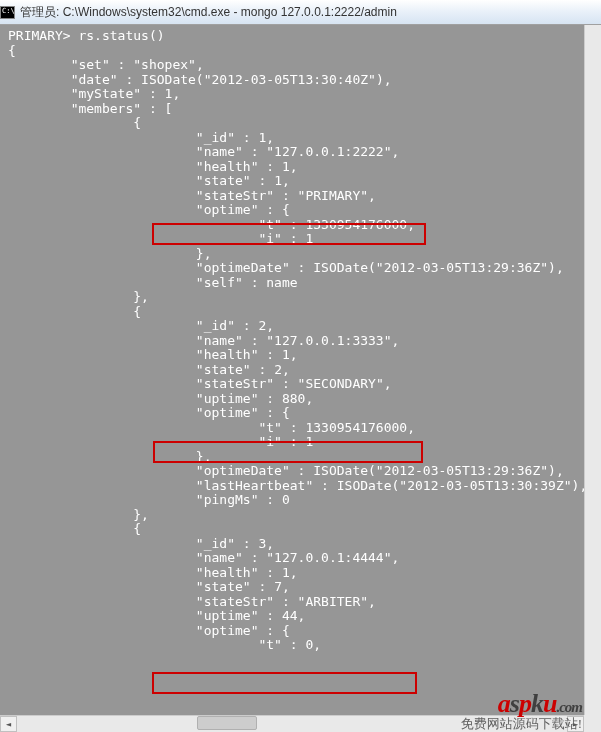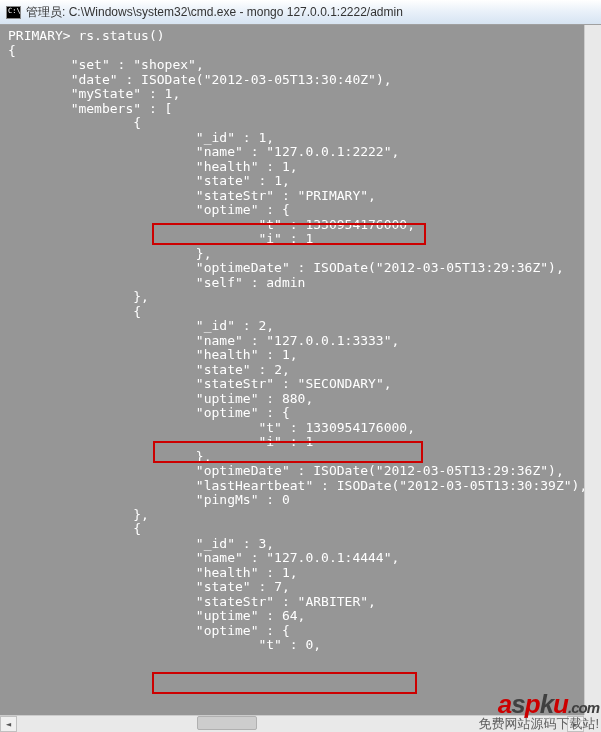--- a/index.html
+++ b/index.html
@@ -16,21 +16,20 @@
     height: 732px;
     position: relative;
     background: #969696;
   }
   .titlebar {
     height: 25px;
     background: linear-gradient(to bottom, #ffffff 0%, #e8f0f9 50%, #d7e4f2 100%);
     border-bottom: 1px solid #a0a0a0;
     display: flex;
     align-items: center;
-    padding-left: 6px;
     gap: 5px;
   }
   .titlebar-icon {
     width: 15px;
     height: 13px;
     background: #000;
     border: 1px solid #888;
     position: relative;
   }
   .titlebar-icon::after {
@@ -66,23 +65,23 @@
     position: absolute;
     border: 2px solid #cc0000;
     background: transparent;
     pointer-events: none;
   }
   .hb1 { top: 223px; left: 152px; width: 274px; height: 22px; }
   .hb2 { top: 441px; left: 153px; width: 270px; height: 22px; }
   .hb3 { top: 672px; left: 152px; width: 265px; height: 22px; }
   .watermark {
     position: absolute;
-    right: 2px;
+    right: 19px;
     bottom: 2px;
-    font-family: Liberation Sans, sans-serif;
+    font-family: Liberation Serif, serif;
     font-style: italic;
     font-weight: bold;
     font-size: 26px;
     color: #404040;
     letter-spacing: -1px;
     text-align: right;
     line-height: 1;
   }
   .watermark .red { color: #cc0000; }
   .watermark .dark { color: #404040; }
@@ -156,21 +155,21 @@
                         <span>"_id"</span> : <span>1</span>,
                         <span>"name"</span> : <span>"127.0.0.1:2222"</span>,
                         <span>"health"</span> : <span>1</span>,
                         <span>"state"</span> : <span>1</span>,
                         <span>"stateStr"</span> : <span>"PRIMARY"</span>,
                         <span>"optime"</span> : <span>{</span>
                                 <span>"t"</span> : <span>1330954176000</span>,
                                 <span>"i"</span> : <span>1</span>
                         <span>}</span>,
                         <span>"optimeDate"</span> : <span>ISODate("2012-03-05T13:29:36Z")</span>,
-                        <span>"self"</span> : <span>admin</span>
+                        <span>"self"</span> : <span>name</span>
                 <span>}</span>,
                 <span>{</span>
                         <span>"_id"</span> : <span>2</span>,
                         <span>"name"</span> : <span>"127.0.0.1:3333"</span>,
                         <span>"health"</span> : <span>1</span>,
                         <span>"state"</span> : <span>2</span>,
                         <span>"stateStr"</span> : <span>"SECONDARY"</span>,
                         <span>"uptime"</span> : <span>880</span>,
                         <span>"optime"</span> : <span>{</span>
                                 <span>"t"</span> : <span>1330954176000</span>,
@@ -179,21 +178,21 @@
                         <span>"optimeDate"</span> : <span>ISODate("2012-03-05T13:29:36Z")</span>,
                         <span>"lastHeartbeat"</span> : <span>ISODate("2012-03-05T13:30:39Z")</span>,
                         <span>"pingMs"</span> : <span>0</span>
                 <span>}</span>,
                 <span>{</span>
                         <span>"_id"</span> : <span>3</span>,
                         <span>"name"</span> : <span>"127.0.0.1:4444"</span>,
                         <span>"health"</span> : <span>1</span>,
                         <span>"state"</span> : <span>7</span>,
                         <span>"stateStr"</span> : <span>"ARBITER"</span>,
-                        <span>"uptime"</span> : <span>64</span>,
+                        <span>"uptime"</span> : <span>44</span>,
                         <span>"optime"</span> : <span>{</span>
                                 <span>"t"</span> : <span>0</span>,</div>
 
   <div class="highlight-box hb1"></div>
   <div class="highlight-box hb2"></div>
   <div class="highlight-box hb3"></div>
 
   <div class="scroll-v"></div>
 
   <div class="scroll-h">

